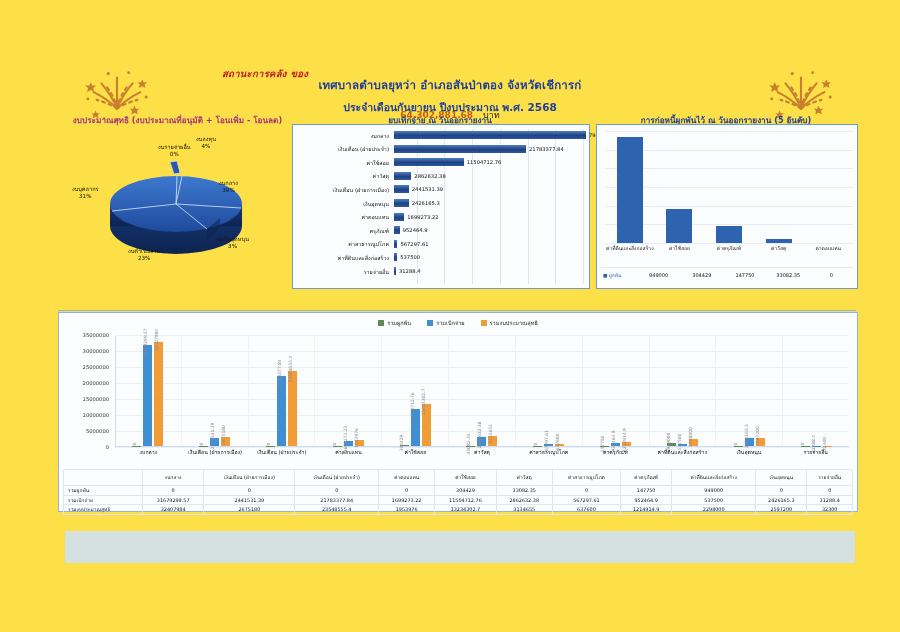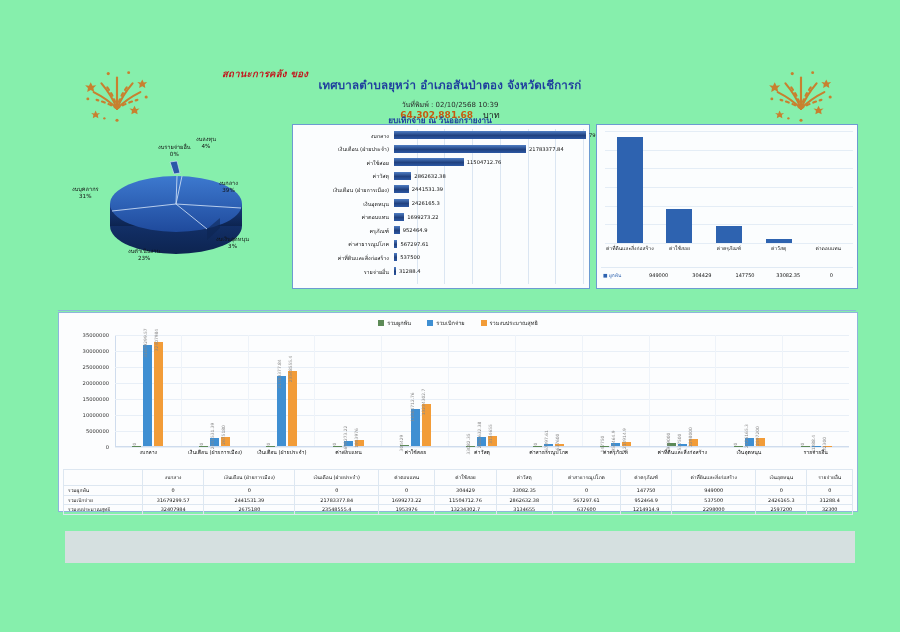--- a/index.html
+++ b/index.html
@@ -6,21 +6,21 @@
   body{
     width:900px;height:632px;
     background:#f4f9fb;
     font-family:"DejaVu Sans","Liberation Sans",sans-serif;
     color:#1a1a1a;
     overflow:hidden;
     position:relative;
   }
   .page{
     position:absolute;inset:0;
-    background:#86efac;
+    background:#fde047;
   }
 
   
   .header{
     position:absolute;left:0;right:0;top:26px;height:90px;
   }
   .fw{
     position:absolute;top:34px;width:78px;height:70px;
     color:#c8802f;
   }
@@ -250,28 +250,30 @@
           <circle cx="40" cy="62" r="1.6"></circle>
           <circle cx="27" cy="60" r="1.2"></circle>
         </g>
       </svg>
     </div>
 
     <div class="status-label">สถานะการคลัง ของ</div>
 
     <div class="title-block">
       <div class="t-org">เทศบาลตำบลยุหว่า อำเภอสันป่าตอง จังหวัดเชีการก่</div>
+      <div class="t-period">ประจำเดือนกันยายน ปีงบประมาณ พ.ศ. 2568</div>
       <div class="t-printed">วันที่พิมพ์ : 02/10/2568 10:39</div>
     </div>
   </div>
 
   <div class="grand-total">
     <span>64,302,881.68</span><span class="unit">บาท</span>
   </div>
 
+  <div class="panel-title rose" style="left:70px;top:114px;width:215px;">งบประมาณสุทธิ (งบประมาณที่อนุมัติ + โอนเพิ่ม - โอนลด)</div>
 
   <div id="pie-panel">
     <div class="pie-wrap">
       <svg viewBox="0 0 215 155">
         <defs>
           <linearGradient id="gTop" x1="0" y1="0" x2="0" y2="1">
             <stop offset="0%" stop-color="#3d79cf"></stop>
               <stop offset="100%" stop-color="#1f4a9c"></stop>
           </linearGradient>
           <linearGradient id="gSide" x1="0" y1="0" x2="0" y2="1">
@@ -410,20 +412,21 @@
         <div class="hbar-row" style="top: 141px;">
           <div class="hbar-lbl">รายจ่ายอื่น</div>
           <div class="hbar-track">
             <div class="hbar-fill" style="width: 2px;"></div>
             <div class="hbar-val" style="left: 5px;">31288.4</div>
           </div>
         </div>
       </div>
   </div>
 
+  <div class="panel-title" style="left:596px;top:114px;width:260px;">การก่อหนี้ผูกพันไว้ ณ วันออกรายงาน (5 อันดับ)</div>
 
   <div id="debt-panel">
     <div class="dbt-plot">
         <div class="dbt-grid" style="top: 100%;"></div>
         <div class="dbt-grid" style="top: 83.3333%;"></div>
         <div class="dbt-grid" style="top: 66.6667%;"></div>
         <div class="dbt-grid" style="top: 50%;"></div>
         <div class="dbt-grid" style="top: 33.3333%;"></div>
         <div class="dbt-grid" style="top: 16.6667%;"></div>
         <div class="dbt-grid" style="top: 0%;"></div>

